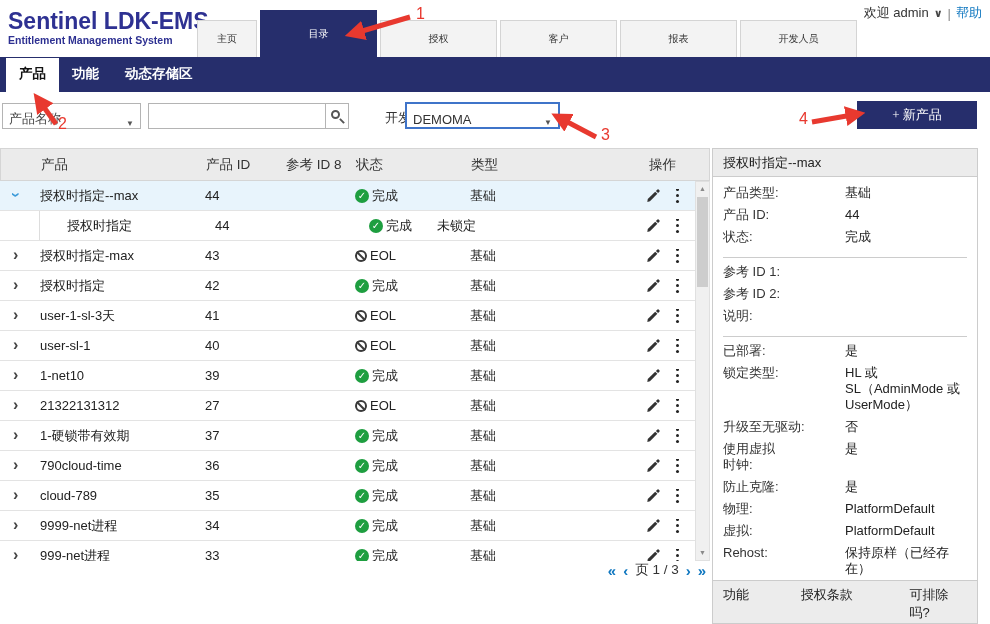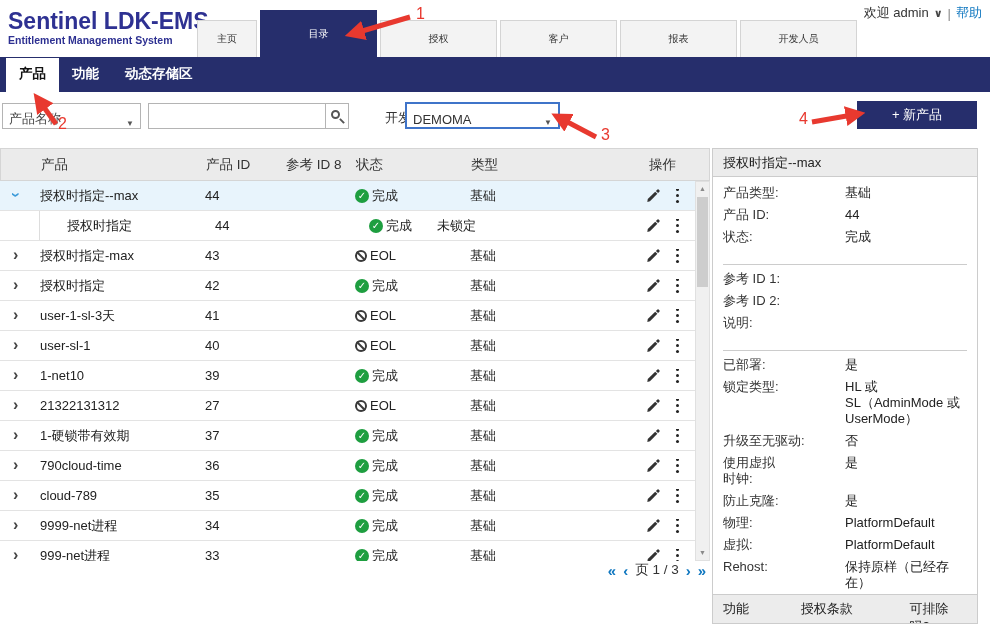--- a/index.html
+++ b/index.html
@@ -39,21 +39,21 @@
   .dev-select{left:405px;top:10px;width:155px;height:27px;border:2px solid #3f74c9;color:#333}
   .select-arrow{font-size:8px;color:#555}
   .search-input{position:absolute;left:148px;top:11px;width:178px;height:26px;border:1px solid #b4b4b4;
                 padding:0 6px;font-family:inherit;font-size:13px}
   .search-btn{position:absolute;left:325px;top:11px;width:24px;height:26px;background:#fff;
               border:1px solid #b4b4b4;cursor:pointer;display:flex;align-items:center;justify-content:center}
   .mag{display:inline-block;width:9px;height:9px;border:2px solid #555;border-radius:50%;position:relative;margin:-3px 0 0 -3px}
   .mag::after{content:"";position:absolute;width:2px;height:6px;background:#555;left:8px;top:6px;transform:rotate(-45deg)}
   .dev-label{position:absolute;left:385px;top:17px;font-size:13px;color:#333}
   .new-product{position:absolute;left:857px;top:9px;width:120px;height:28px;background:var(--navy);
-               border:none;color:#fff;font-size:13px;font-family:Liberation Sans, sans-serif;cursor:pointer}
+               border:none;color:#fff;font-size:13px;font-family:Liberation Serif, serif;cursor:pointer}
 
   
   .table-wrap{position:absolute;top:148px;left:0;width:710px}
   .thead{display:flex;align-items:center;height:33px;width:710px;background:#ebebeb;
          border:1px solid #d5d5d5;font-size:13.5px;color:#333}
   .th-spacer{width:40px}
   .thead-cols{display:contents}
   .thead-cols div:nth-of-type(1){width:165px}
   .thead-cols div:nth-of-type(2){width:80px}
   .thead-cols div:nth-of-type(3){width:70px}
@@ -98,21 +98,21 @@
   .pg-btn{color:var(--link);cursor:pointer;font-weight:bold}
   .pg-label{color:#333;font-size:13.5px}
 
   
   .detail{position:absolute;left:712px;top:148px;width:266px;height:476px;border:1px solid #ccc;
           background:#fff;display:flex;flex-direction:column;overflow:hidden}
   .detail-title{flex:none;height:28px;background:#ececec;border-bottom:1px solid #ccc;
                 display:flex;align-items:center;padding:0 10px;font-size:13px}
   .detail-fields{padding:5px 10px 0}
   .dfield{display:flex;padding:3px 0;font-size:13px;line-height:16px}
-  .dfield.sep{border-top:1px solid #ccc;margin-top:16px;padding-top:6px}
+  .dfield.sep{border-top:1px solid #ccc;margin-top:9px;padding-top:6px}
   .dlabel{width:122px;color:#333;white-space:pre-line}
   .dvalue{flex:1;color:#222;white-space:pre-line}
   .features{margin-top:auto}
   .features-head{display:flex;background:#ececec;border-top:1px solid #ccc;border-bottom:1px solid #ccc;
                  padding:5px 10px;font-size:13px;color:#222}
   .features-head div:nth-of-type(1){width:80px}
   .features-head div:nth-of-type(2){width:112px}
   .frow{display:flex;padding:5px 10px 2px;font-size:13px;align-items:center}
   .fc1{width:80px}
   .fc2{width:112px}

